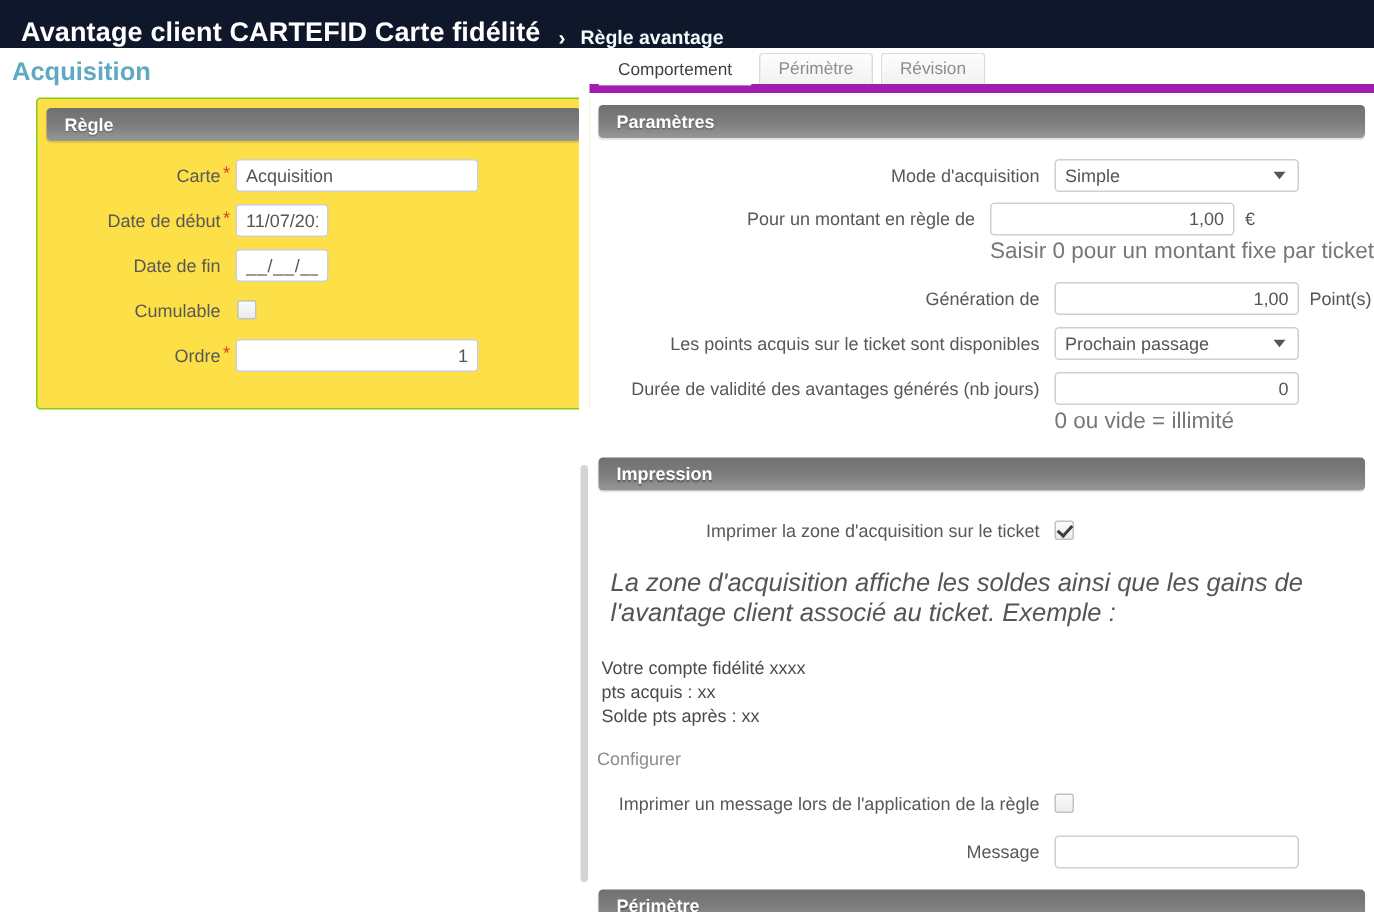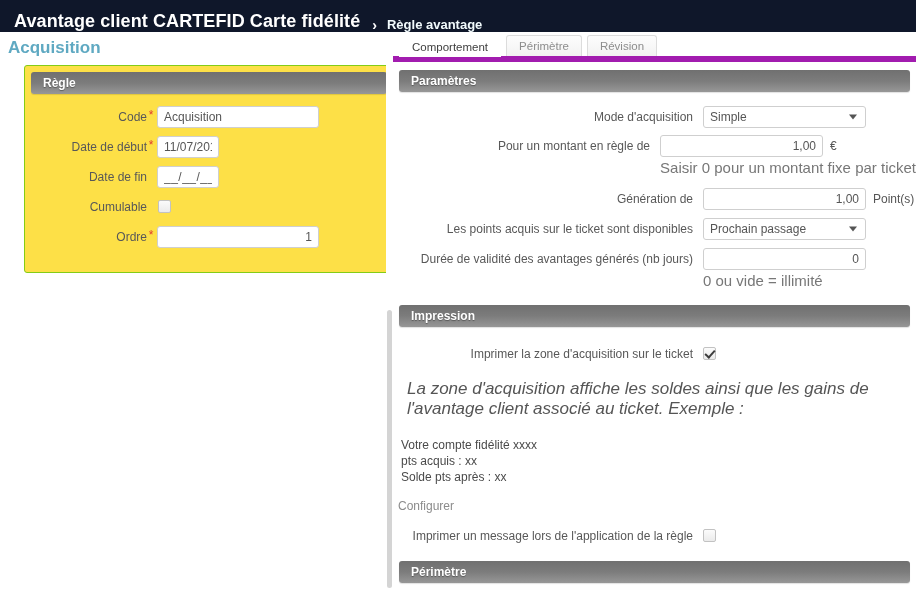--- a/index.html
+++ b/index.html
@@ -312,21 +312,21 @@
 
   <div class="left-panel">
 
     <div class="sec-head">
       <span>Règle</span>
     </div>
 
     <div class="form-body">
 
       <div class="frow">
-        <div class="flabel" style="width:122px">Code</div>
+        <div class="flabel" style="width:122px">Carte</div>
         <div class="req">*</div>
         <input class="inp" style="width: 162px; margin-left: 2px;" type="text" value="Acquisition">
       </div>
 
       <div class="frow">
         <div class="flabel" style="width:122px">Date de début</div>
         <div class="req">*</div>
         <input class="inp" style="width: 62px; margin-left: 2px;" type="text" value="11/07/2019">
       </div>
 
@@ -445,20 +445,26 @@
 
       <div class="configurer">Configurer</div>
 
       <div class="rrow" style="margin-top:12px">
         <div class="rlabel">Imprimer un message lors de l'application de la règle</div>
         <div class="rfield" style="padding-top:4px">
           <span class="cbx"></span>
         </div>
       </div>
 
+      <div class="rrow" style="margin-top:10px">
+        <div class="rlabel">Message</div>
+        <div class="rfield">
+          <input class="inp" style="width: 163px;" type="text" value="">
+        </div>
+      </div>
 
     </div>
 
     <div class="sec-head wide" style="margin-top:14px">
       <span>Périmètre</span>
     </div>
 
   </div>
 </div>
 

